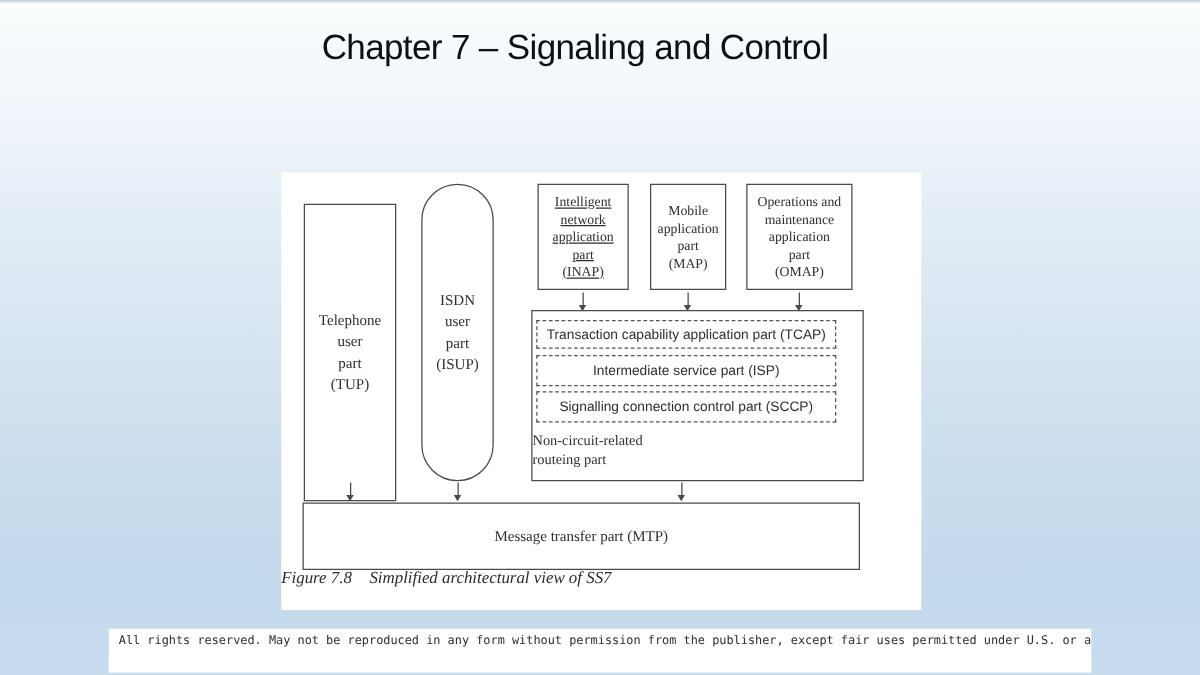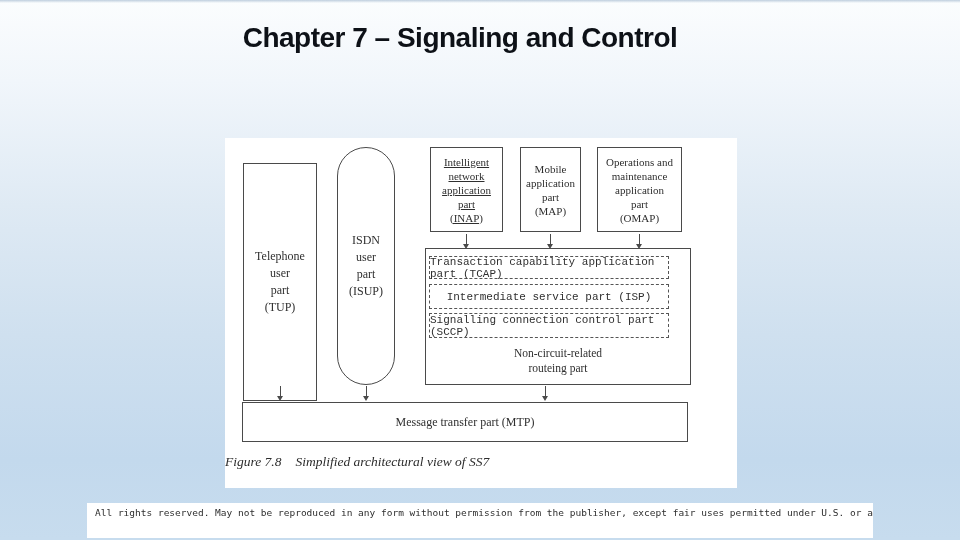--- a/index.html
+++ b/index.html
@@ -4,41 +4,41 @@
 <style>
   html,body{margin:0;padding:0;}
   body{width:960px;height:540px;overflow:hidden;position:relative;
        font-family:"Liberation Sans",sans-serif;
        background:linear-gradient(180deg,#fbfdfe 0%,#f1f6fb 15%,#dfeaf4 38%,#cfe0ef 62%,#c3d9ed 85%,#c7dcee 100%);}
   #canvas{position:absolute;inset:0;width:960px;height:540px;}
   #canvas::before{content:"";position:absolute;top:0;left:0;right:0;height:3px;
        background:linear-gradient(180deg,rgba(142,168,196,.55),rgba(142,168,196,0));}
 
   .slide-title{position:absolute;top:22px;left:0;width:920px;text-align:center;
-       font-size:28px;font-weight:bold;letter-spacing:-0.5px;color:#0d1117;}
+       font-size:28px;font-weight:normal;letter-spacing:-0.5px;color:#0d1117;}
 
   .bullet-row{position:absolute;top:104px;left:36px;display:flex;align-items:center;}
   .bullet-dot{width:5px;height:5px;border-radius:50%;background:#14181c;margin-right:17px;margin-top:2px;}
   .bullet-text{font-size:18px;color:#12161a;}
 
   
   .fig-panel{position:absolute;left:225px;top:138px;width:512px;height:350px;background:#ffffff;}
   .fig-panel *{box-sizing:border-box;}
   .fbox{position:absolute;border:1px solid #4a4a4a;display:flex;flex-direction:column;
         align-items:center;justify-content:center;text-align:center;
         font-family:"Liberation Serif",serif;color:#2f2f2f;background:#fff;}
   .col{width:74px;top:9px;height:238px;font-size:12px;line-height:17px;}
   .topbox{top:9px;height:85px;font-size:11px;line-height:14px;}
   .routing{left:200px;top:110px;width:266px;height:137px;border:1px solid #4a4a4a;position:absolute;}
   .layer{position:absolute;left:3px;width:240px;border:1px dashed #555;
          display:flex;align-items:center;justify-content:center;
-         font-family:Liberation Mono, monospace;font-size:11px;color:#2f2f2f;background:#fff;}
-  .routing-label{position:absolute;top:97px;left:0;width:100%;text-align:center;
+         font-family:Liberation Sans, sans-serif;font-size:11px;color:#2f2f2f;background:#fff;}
+  .routing-label{position:absolute;top:97px;left:0;width:100%;
          font-family:"Liberation Serif",serif;font-size:11.5px;line-height:15px;color:#2f2f2f;}
-  .mtp{left:17px;top:264px;width:446px;height:40px;font-size:12px;}
+  .mtp{left:17px;top:264px;width:446px;height:54px;font-size:12px;}
   .fig-caption{position:absolute;top:316px;left:0;width:100%;text-align:left;
          font-family:"Liberation Serif",serif;font-style:italic;font-size:13.5px;color:#2c2c2c;}
   .fig-caption .cap-label{margin-right:14px;}
 
   .arr{position:absolute;width:1px;background:#4a4a4a;}
   .arr::after{content:"";position:absolute;left:-3.5px;bottom:-5px;
         border:3.5px solid transparent;border-top:5.5px solid #4a4a4a;border-bottom:none;}
   .arr-top{top:96px;height:10px;}
   .arr-bot{top:248px;height:10px;}
 

